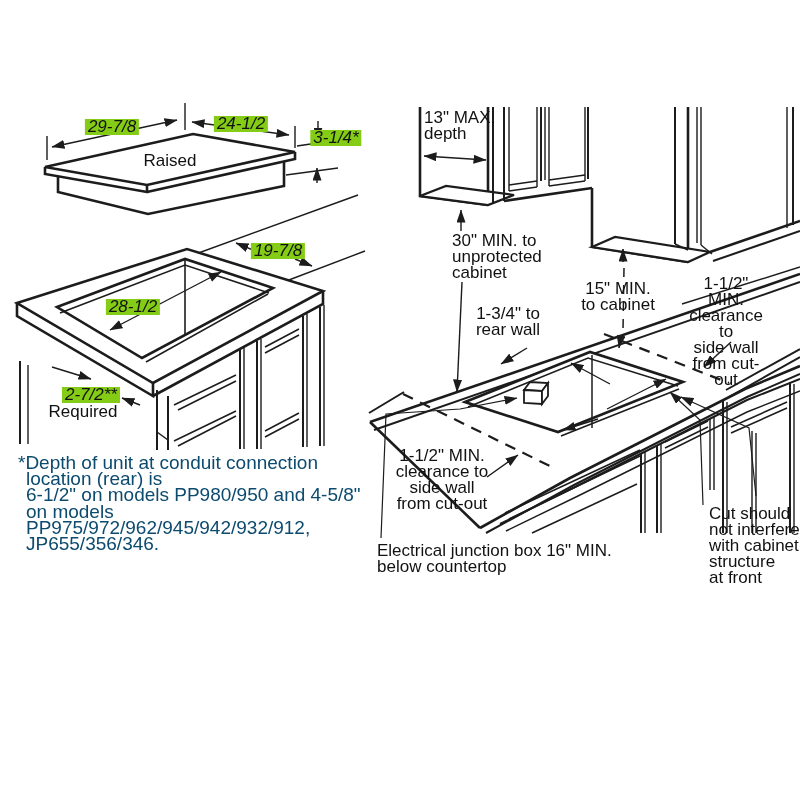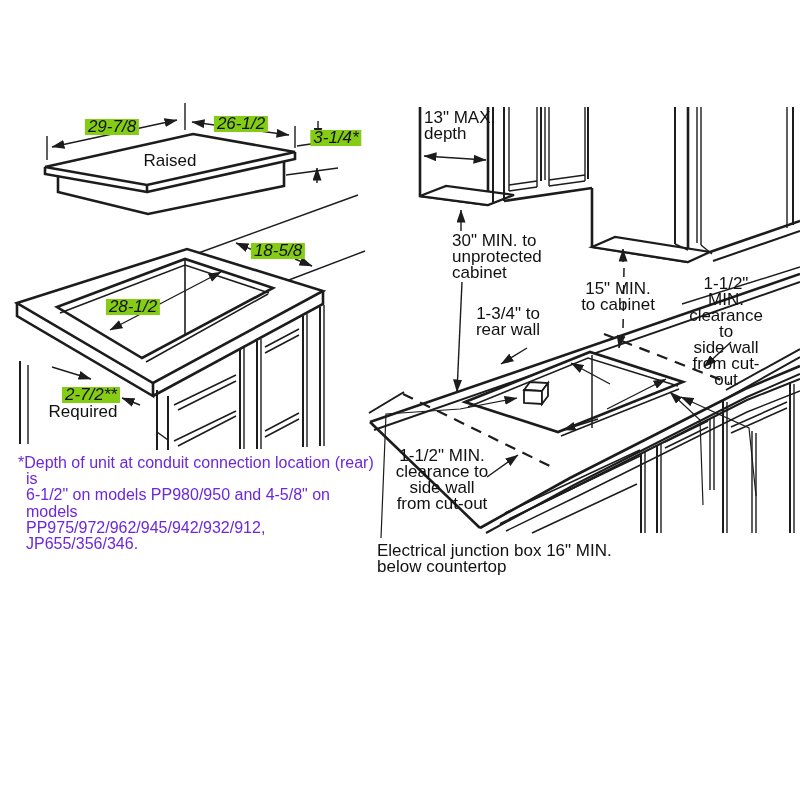--- a/index.html
+++ b/index.html
@@ -9,22 +9,22 @@
   svg path, svg line, svg polyline{stroke:#1c1c1c;fill:none;stroke-linecap:butt;stroke-linejoin:miter;}
   .s26{stroke-width:2.6;} .s22{stroke-width:2.2;} .s2{stroke-width:2;}
   .s16{stroke-width:1.6;} .s15{stroke-width:1.5;} .s14{stroke-width:1.4;} .s12{stroke-width:1.2;}
   .wf{fill:#ffffff;}
   .dash{stroke-dasharray:11 8;}
   .dash2{stroke-dasharray:9 8;}
   .lbl{position:absolute;font-size:17px;line-height:16px;white-space:pre-line;color:#111;}
   .ctr{transform:translate(-50%,-50%);text-align:center;}
   .ctrx{transform:translateX(-50%);text-align:center;}
   .bgw{background:#84cc16;padding:0 3px;font-style:italic;}
-  .foot{position:absolute;font-size:16px;line-height:16.2px;white-space:pre-line;
-        text-indent:-8px;padding-left:8px;color:#6d28d9;}
+  .foot{position:absolute;font-size:19px;line-height:16.2px;white-space:pre-line;
+        text-indent:-8px;padding-left:8px;color:#0c4a6e;}
 </style>
 </head>
 <body>
 
 <div id="stage">
 
   <svg width="800" height="800" viewBox="0 0 800 800">
     <defs>
       <marker id="ah" markerUnits="userSpaceOnUse" markerWidth="13" markerHeight="9" refX="12.5" refY="4.5" orient="auto-start-reverse">
         <path d="M0,0 L13,4.5 L0,9 Z" style="fill:#1c1c1c;stroke:none"></path>
@@ -163,25 +163,25 @@
       <path class="s2" d="M790,382 L790,533"></path>
         <path class="s14" d="M794,384 L794,533"></path>
       <path class="s16" d="M505,513 L640,450 M509,519 L640,456"></path>
       <path class="s16" d="M532,533 L637,484"></path>
       <path class="s16" d="M665,442 L708,421 M665,448 L708,427"></path>
       <path class="s16" d="M731,427 L787,402 M731,433 L787,408"></path>
     </g>
   </svg>
 
   <div class="lbl ctr bgw" style="left:112px;top:127px">29-7/8</div>
-  <div class="lbl ctr bgw" style="left:241px;top:124px">26-1/2</div>
+  <div class="lbl ctr bgw" style="left:241px;top:124px">24-1/2</div>
   <div class="lbl ctr bgw" style="left:336px;top:138px">3-1/4*</div>
   <div class="lbl ctr" style="left:170px;top:161px">Raised</div>
 
-  <div class="lbl ctr bgw" style="left:278px;top:251px">18-5/8</div>
+  <div class="lbl ctr bgw" style="left:278px;top:251px">19-7/8</div>
   <div class="lbl ctr bgw" style="left:133px;top:307px">28-1/2</div>
   <div class="lbl ctr bgw" style="left:91px;top:395px">2-7/2**</div>
   <div class="lbl ctr" style="left:83px;top:412px">Required</div>
 
   <div class="lbl" style="left:424px;top:110px">13" MAX.
 depth</div>
   <div class="lbl" style="left:452px;top:233px">30" MIN. to
 unprotected
 cabinet</div>
   <div class="lbl ctrx" style="left:618px;top:281px">15" MIN.
@@ -191,18 +191,23 @@
 side wall
 from cut-out</div>
   <div class="lbl ctrx" style="left:508px;top:306px">1-3/4" to
 rear wall</div>
   <div class="lbl ctrx" style="left:442px;top:448px">1-1/2" MIN.
 clearance to
 side wall
 from cut-out</div>
   <div class="lbl" style="left:377px;top:543px">Electrical junction box 16" MIN.
 below countertop</div>
+  <div class="lbl" style="left:709px;top:506px">Cut should
+not interfere
+with cabinet
+structure
+at front</div>
 
   <div class="foot" style="left:18px;top:455px;width:352px">*Depth of unit at conduit connection location (rear) is
 6-1/2" on models PP980/950 and 4-5/8" on models
 PP975/972/962/945/942/932/912, JP655/356/346.</div>
 
 </div>
 
 </body></html>

